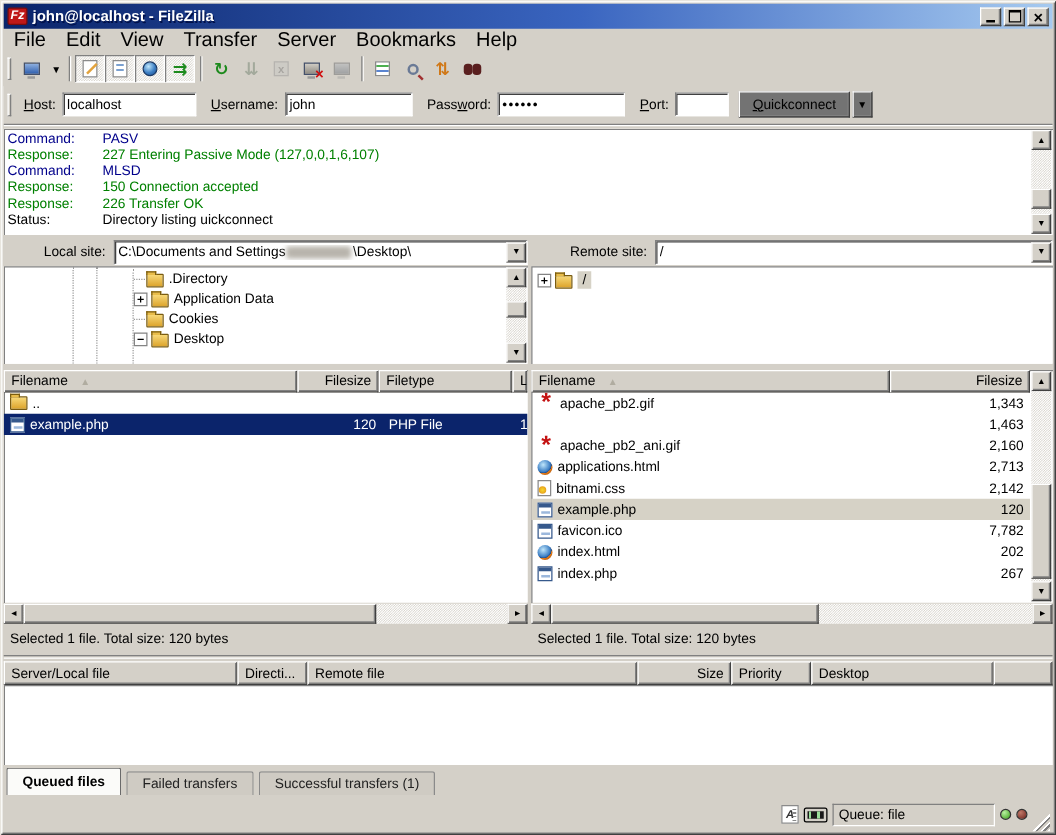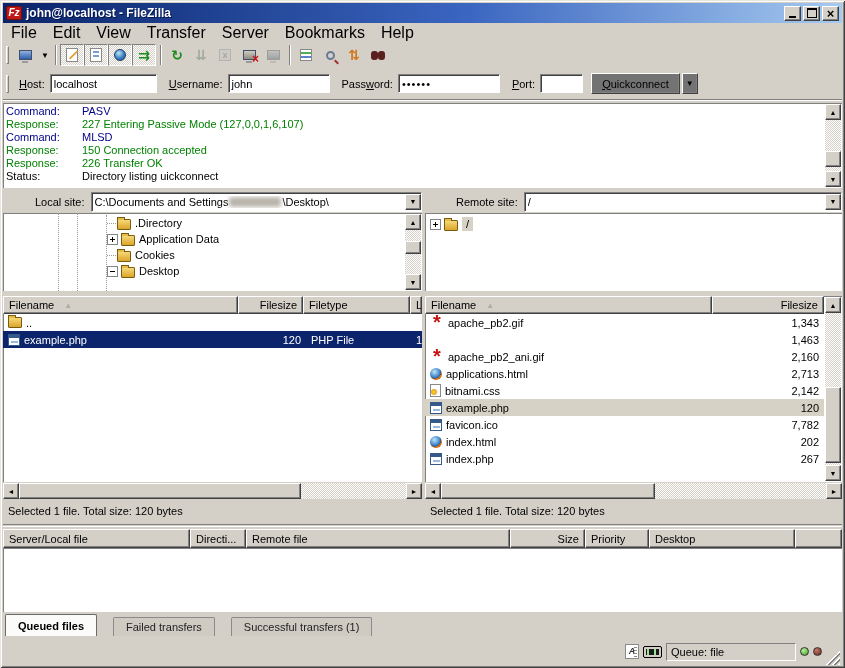--- a/index.html
+++ b/index.html
@@ -107,21 +107,21 @@
   .i-apache::before{content:"*";}
   .i-ff{width:12px;height:12px;border-radius:50%;background:radial-gradient(circle at 38% 32%,#bfe6fb,#3d7fc4 50%,#1d4e8e 60%,#e07818 62%,#8a4408);}
   .i-css{width:11px;height:13px;background:#fff;border:1px solid #8a8a8a;position:relative;}
   .i-css::after{content:"";position:absolute;left:0px;bottom:1px;width:6px;height:6px;border-radius:50%;background:radial-gradient(#f7d82b,#e08a18);}
   
   .pstatus{position:absolute;top:501px;height:20px;font-size:11px;display:flex;align-items:center;padding-left:5px;}
   .hdiv{position:absolute;left:3px;top:524px;width:839px;height:3px;border-top:1px solid #808080;border-bottom:1px solid #fff;}
   .qhdr{position:absolute;left:3px;top:529px;width:839px;height:19px;display:flex;}
   .qbody{position:absolute;left:3px;top:548px;width:839px;height:64px;background:#fff;box-shadow:inset 1px 1px 0 #808080, inset -1px -1px 0 #fff;}
   .tabstrip{position:absolute;left:3px;top:613px;width:839px;height:23px;display:flex;align-items:flex-end;padding-left:2px;}
-  .tab{font-size:11px;padding:3px 12px;background:#cfcbc3;border:1px solid #8a8a8a;border-bottom:none;border-radius:2px 2px 0 0;margin-right:16px;height:19px;display:flex;align-items:center;color:#222;}
+  .tab{font-size:11px;padding:3px 12px;background:#cfcbc3;border:1px solid #8a8a8a;border-bottom:none;border-radius:2px 2px 0 0;margin-right:4px;height:19px;display:flex;align-items:center;color:#222;}
   .tab.active{background:#fbfbf9;font-weight:bold;height:22px;border-color:#6a6a6a;color:#000;}
   
   .statusbar{position:absolute;left:3px;top:638px;width:839px;height:27px;display:flex;align-items:center;justify-content:flex-end;padding-right:2px;gap:4px;}
   .ic-ascii{width:14px;height:15px;background:#fff;border:1px solid #8a8a8a;font-size:9px;font-weight:bold;font-style:italic;color:#333;line-height:13px;text-align:center;position:relative;}
   .ic-ascii::before{content:"A";}
   .ic-ascii::after{content:"";position:absolute;right:1px;top:2px;width:3px;height:10px;background:repeating-linear-gradient(#888 0 1px,transparent 1px 3px);}
   .ic-speed{width:19px;height:12px;background:#1a1a1a;border:1px solid #000;border-radius:2px;
     background-image:repeating-linear-gradient(90deg,transparent 0 3px,#9adf9a 3px 5px,transparent 5px 7px);background-clip:content-box;padding:2px 2px;}
   .qfield{width:130px;height:18px;background:#d4d0c8;border:1px solid;border-color:#808080 #fff #fff #808080;font-size:11px;display:flex;align-items:center;padding-left:4px;}
   .led{width:9px;height:9px;border-radius:50%;border:1px solid #333;}

